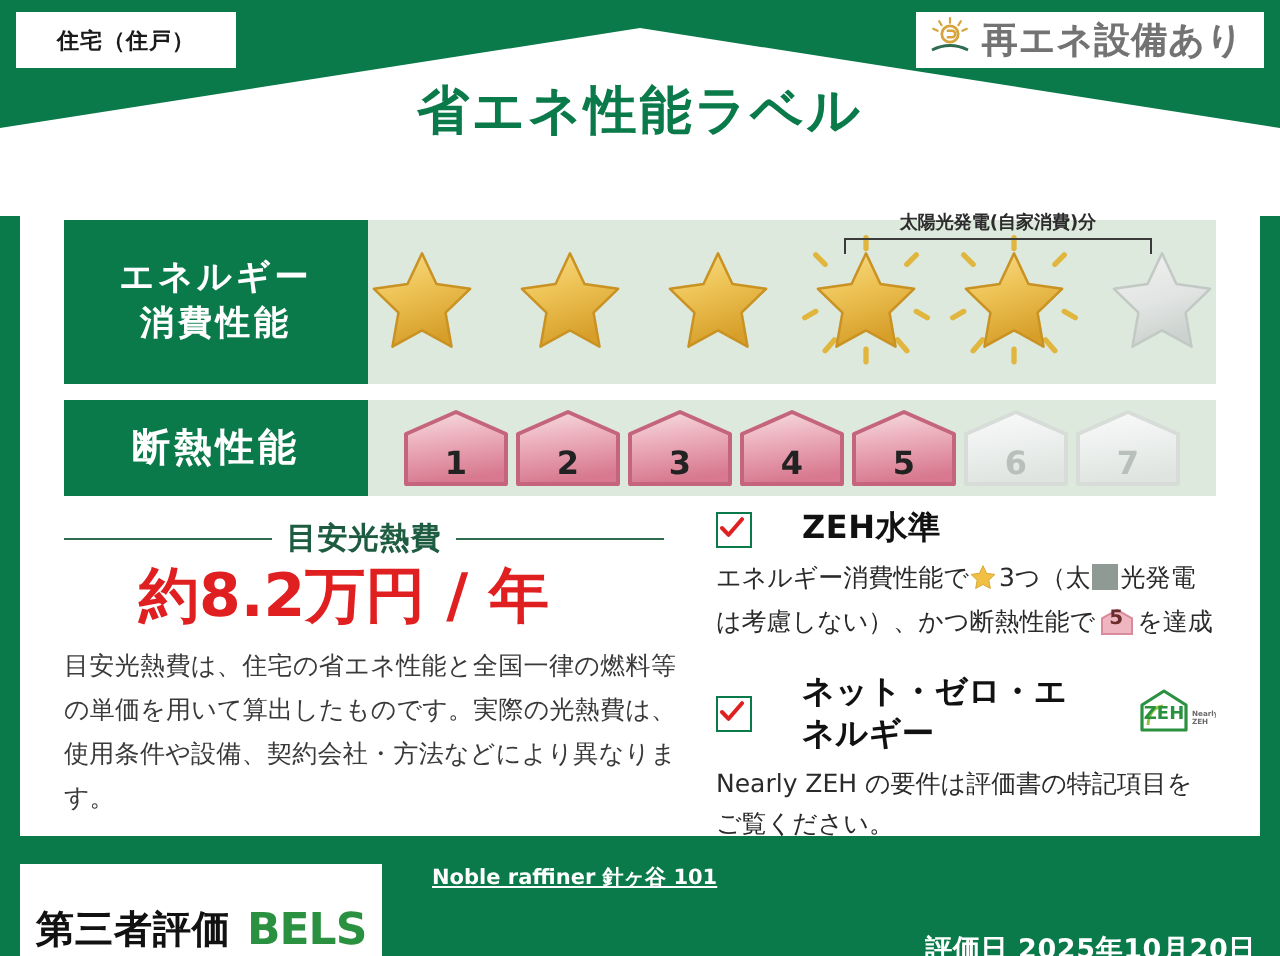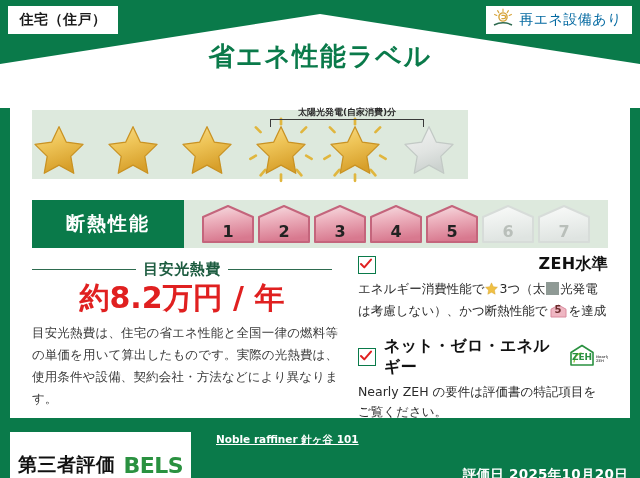--- a/index.html
+++ b/index.html
@@ -11,48 +11,48 @@
   }
   .label-root{position:relative;width:640px;height:478px;background:#0a7a4a;}
 
   
   .topband{position:absolute;left:0;top:0;width:640px;height:108px;background:#0a7a4a;overflow:hidden;}
   .roof{position:absolute;left:0;top:0;width:640px;height:108px;}
 
   .tag-housing{
     position:absolute;left:8px;top:6px;width:110px;height:28px;background:#ffffff;
     display:flex;align-items:center;justify-content:center;
-    font-size:14px;font-weight:bold;color:#1a1a1a;letter-spacing:0.5px;
+    font-size:11px;font-weight:bold;color:#1a1a1a;letter-spacing:0.5px;
   }
   .tag-solar{
     position:absolute;right:8px;top:6px;height:28px;background:#ffffff;
     display:flex;align-items:center;gap:5px;padding:0 10px 0 6px;
   }
-  .tag-solar .txt{font-size:14px;font-weight:normal;color:#0369a1;letter-spacing:0.5px;}
+  .tag-solar .txt{font-size:18px;font-weight:bold;color:#737373;letter-spacing:0.5px;}
 
   .title-wrap{position:absolute;left:0;right:0;top:38px;text-align:center;}
   .title-sub{font-size:13.5px;font-weight:bold;color:#0a7a4a;letter-spacing:1px;line-height:1;}
   .title-main{font-size:26px;font-weight:bold;color:#0a7a4a;letter-spacing:1.5px;line-height:1.15;margin-top:4px;}
 
   
   .card{
     position:absolute;left:10px;top:96px;width:620px;height:322px;background:#ffffff;
   }
 
   
   .perf-row{position:absolute;left:22px;display:flex;align-items:stretch;}
   .perf-key{
     background:#0a7a4a;color:#ffffff;display:flex;align-items:center;justify-content:center;
     text-align:center;font-weight:bold;letter-spacing:2px;
   }
   .perf-val{background:#dde9dd;position:relative;}
 
   #row-energy{top:14px;}
   #row-energy .perf-key{width:152px;height:82px;font-size:17px;line-height:1.35;}
-  #row-energy .perf-val{width:424px;height:69px;padding-left:12px;}
+  #row-energy .perf-val{width:424px;height:82px;}
 
   #row-insul{top:104px;}
   #row-insul .perf-key{width:152px;height:48px;font-size:19px;}
   #row-insul .perf-val{width:424px;height:48px;}
 
   .stars{position:absolute;left:0;top:0;width:424px;height:82px;display:flex;align-items:center;justify-content:center;gap:6px;}
   .star-cell{position:relative;width:68px;height:66px;}
 
   .solar-note{position:absolute;left:232px;top:-2px;width:166px;text-align:center;z-index:3;}
   .solar-note .sn-txt{font-size:9px;font-weight:bold;color:#2c2c2c;letter-spacing:0px;line-height:1;white-space:nowrap;}
@@ -64,31 +64,31 @@
     position:absolute;left:0;right:0;bottom:3px;text-align:center;
     font-size:16px;font-weight:bold;color:#222;
   }
   .grade.off span{color:#b9bfba;}
 
   
   .cost-head{position:absolute;left:22px;top:164px;width:300px;display:flex;align-items:center;gap:7px;}
   .cost-head .ln{flex:1;height:1px;background:#2e6b4f;}
   .cost-head .tx{font-size:15px;font-weight:bold;color:#1d5c40;letter-spacing:0.5px;white-space:nowrap;text-align:center;}
   .cost-value{
-    position:absolute;left:22px;top:182px;width:300px;text-align:center;
+    position:absolute;left:12px;top:182px;width:300px;text-align:center;
     font-size:30px;font-weight:bold;color:#e02020;letter-spacing:0px;
   }
   .note{
     position:absolute;left:22px;top:226px;width:306px;
     font-size:12.5px;color:#3a3a3a;line-height:1.75;text-align:justify;
   }
 
   
   .rcol{position:absolute;left:348px;top:158px;width:250px;}
-  .chk-line{display:flex;align-items:center;gap:8px;justify-content:space-between;}
+  .chk-line{display:flex;align-items:center;gap:25px;}
   .chk{width:16px;height:16px;border:1.5px solid #0a7a4a;background:#fff;position:relative;flex:none;}
   .chk svg{position:absolute;left:1px;top:1px;}
   .chk-title{font-size:16px;font-weight:bold;color:#111;letter-spacing:0.3px;}
   .rbody{font-size:12.5px;color:#2a2a2a;line-height:1.62;margin-top:4px;}
   .blk-red{display:inline-block;width:13px;height:13px;background:#8f9a95;vertical-align:-2px;margin:0 1px;}
   .mini-star{display:inline-block;vertical-align:-2px;margin:0 1px;}
   .mini-grade{display:inline-block;position:relative;width:17px;height:14px;vertical-align:-3px;margin:0 2px;}
   .mini-grade b{position:absolute;left:0;right:0;bottom:0px;text-align:center;font-size:10px;color:#6a2b2b;font-weight:bold;}
   .zeh-logo{display:inline-block;vertical-align:-7px;margin-left:4px;}
 
@@ -144,20 +144,26 @@
     </div>
 
     <div class="title-wrap">
       <div class="title-main">省エネ性能ラベル</div>
     </div>
   </div>
 
   <div class="card">
 
     <div class="perf-row" id="row-energy">
+      <div class="perf-key">
+        <div>
+          <div>エネルギー</div>
+          <div>消費性能</div>
+        </div>
+      </div>
       <div class="perf-val">
         <div class="solar-note">
           <div class="sn-txt">太陽光発電(自家消費)分</div>
           <div class="solar-bracket"></div>
         </div>
         <div class="stars" id="stars-container">
             <div class="star-cell"><svg width="68" height="66" viewBox="-8 -8 84 84" style="overflow:visible">
                 <defs>
                   <linearGradient id="g1" x1="0" y1="0" x2="0.35" y2="1">
                     <stop offset="0%" stop-color="#f7dc8c"></stop>

